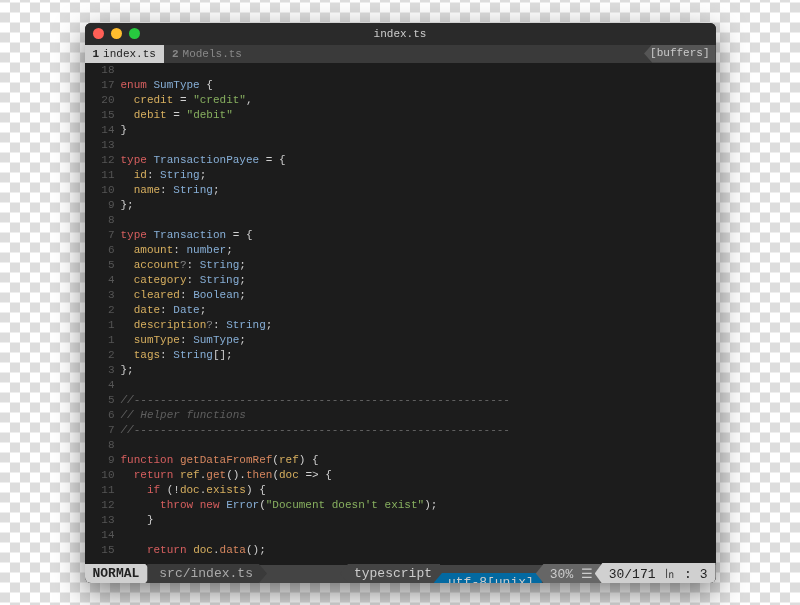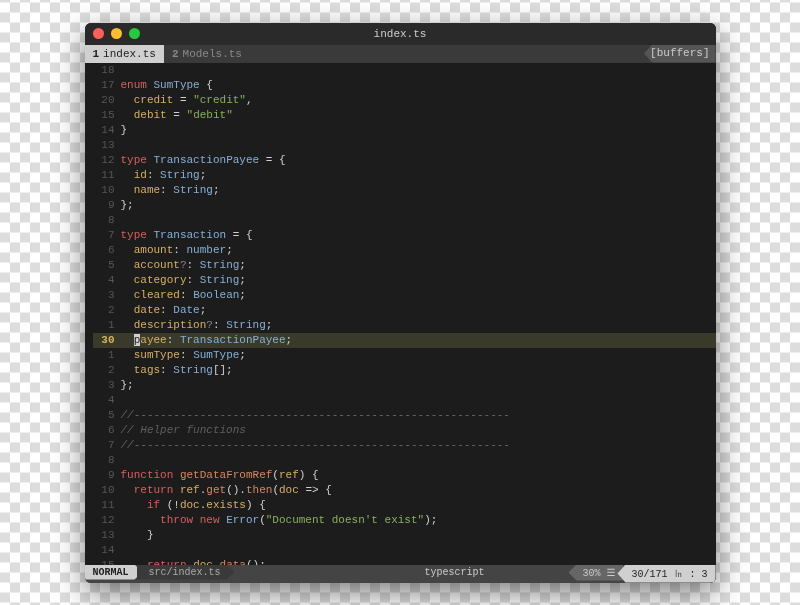--- a/index.html
+++ b/index.html
@@ -49,22 +49,22 @@
 
 .kw { color: #d75f5f; }
 .ty { color: #87afd7; }
 .id { color: #d7af5f; }
 .str { color: #87af5f; }
 .pn { color: #888; }
 .cm { color: #5f5f5f; font-style: italic; }
 .fn { color: #d7875f; }
 .op { color: #d0d0d0; }
 .statusline {
-  height: 18px; display: flex; align-items: flex-start; background: #444; color: #ccc;
-  font-size: 10px;
+  height: 18px; display: flex; align-items: center; background: #444; color: #ccc;
+  font-size: 13px;
 }
 .seg { padding: 2px 8px; display: flex; align-items: center; }
 .seg.mode { background: #d0d0d0; color: #222; font-weight: bold; clip-path: polygon(0 0, calc(100% - 8px) 0, 100% 50%, calc(100% - 8px) 100%, 0 100%); padding-right: 14px; }
 .seg.path { background: #3a3a3a; color: #aaa; flex: 0 0 auto; clip-path: polygon(0 0, calc(100% - 8px) 0, 100% 50%, calc(100% - 8px) 100%, 0 100%); padding-right: 14px; margin-left: -6px; padding-left: 12px;}
 .statusline .spacer { flex: 1; background: #303030; }
 .seg.r1 { background: #444; clip-path: polygon(8px 0, 100% 0, 100% 100%, 8px 100%, 0 50%); padding-left: 14px; }
 .seg.r2 { background: #0369a1; clip-path: polygon(8px 0, 100% 0, 100% 100%, 8px 100%, 0 50%); padding-left: 14px; margin-left:-6px;margin-top:18px;}
 .seg.r3 { background: #666; clip-path: polygon(8px 0, 100% 0, 100% 100%, 8px 100%, 0 50%); padding-left: 14px; margin-left:-6px;}
 .seg.r4 { background: #d0d0d0; color: #222; clip-path: polygon(8px 0, 100% 0, 100% 100%, 8px 100%, 0 50%); padding-left: 14px; margin-left:-6px;}
 </style>
@@ -106,21 +106,20 @@
       <div class="line"><div class="gutter">10</div><div class="code"><span class="op">  </span><span class="id">name</span><span class="op">: </span><span class="ty">String</span><span class="op">;</span></div></div>
       <div class="line"><div class="gutter">9</div><div class="code"><span class="op">};</span></div></div>
       <div class="line"><div class="gutter">8</div><div class="code"></div></div>
       <div class="line"><div class="gutter">7</div><div class="code"><span class="kw">type </span><span class="ty">Transaction</span><span class="op"> = {</span></div></div>
       <div class="line"><div class="gutter">6</div><div class="code"><span class="op">  </span><span class="id">amount</span><span class="op">: </span><span class="ty">number</span><span class="op">;</span></div></div>
       <div class="line"><div class="gutter">5</div><div class="code"><span class="op">  </span><span class="id">account</span><span class="pn">?</span><span class="op">: </span><span class="ty">String</span><span class="op">;</span></div></div>
       <div class="line"><div class="gutter">4</div><div class="code"><span class="op">  </span><span class="id">category</span><span class="op">: </span><span class="ty">String</span><span class="op">;</span></div></div>
       <div class="line"><div class="gutter">3</div><div class="code"><span class="op">  </span><span class="id">cleared</span><span class="op">: </span><span class="ty">Boolean</span><span class="op">;</span></div></div>
       <div class="line"><div class="gutter">2</div><div class="code"><span class="op">  </span><span class="id">date</span><span class="op">: </span><span class="ty">Date</span><span class="op">;</span></div></div>
       <div class="line"><div class="gutter">1</div><div class="code"><span class="op">  </span><span class="id">description</span><span class="pn">?</span><span class="op">: </span><span class="ty">String</span><span class="op">;</span></div></div>
-      <div class="line current"><div class="gutter cur">30</div><div class="code"><span class="op">  </span><span class="cursor">p</span><span class="id">ayee</span><span class="op">: </span><span class="ty">TransactionPayee</span><span class="op">;</span></div></div>
       <div class="line"><div class="gutter">1</div><div class="code"><span class="op">  </span><span class="id">sumType</span><span class="op">: </span><span class="ty">SumType</span><span class="op">;</span></div></div>
       <div class="line"><div class="gutter">2</div><div class="code"><span class="op">  </span><span class="id">tags</span><span class="op">: </span><span class="ty">String</span><span class="op">[];</span></div></div>
       <div class="line"><div class="gutter">3</div><div class="code"><span class="op">};</span></div></div>
       <div class="line"><div class="gutter">4</div><div class="code"></div></div>
       <div class="line"><div class="gutter">5</div><div class="code"><span class="cm">//---------------------------------------------------------</span></div></div>
       <div class="line"><div class="gutter">6</div><div class="code"><span class="cm">// Helper functions</span></div></div>
       <div class="line"><div class="gutter">7</div><div class="code"><span class="cm">//---------------------------------------------------------</span></div></div>
       <div class="line"><div class="gutter">8</div><div class="code"></div></div>
       <div class="line"><div class="gutter">9</div><div class="code"><span class="kw">function </span><span class="fn">getDataFromRef</span><span class="op">(</span><span class="id">ref</span><span class="op">) {</span></div></div>
       <div class="line"><div class="gutter">10</div><div class="code"><span class="op">  </span><span class="kw">return </span><span class="id">ref</span><span class="op">.</span><span class="fn">get</span><span class="op">().</span><span class="fn">then</span><span class="op">(</span><span class="id">doc</span><span class="op"> =&gt; {</span></div></div>

